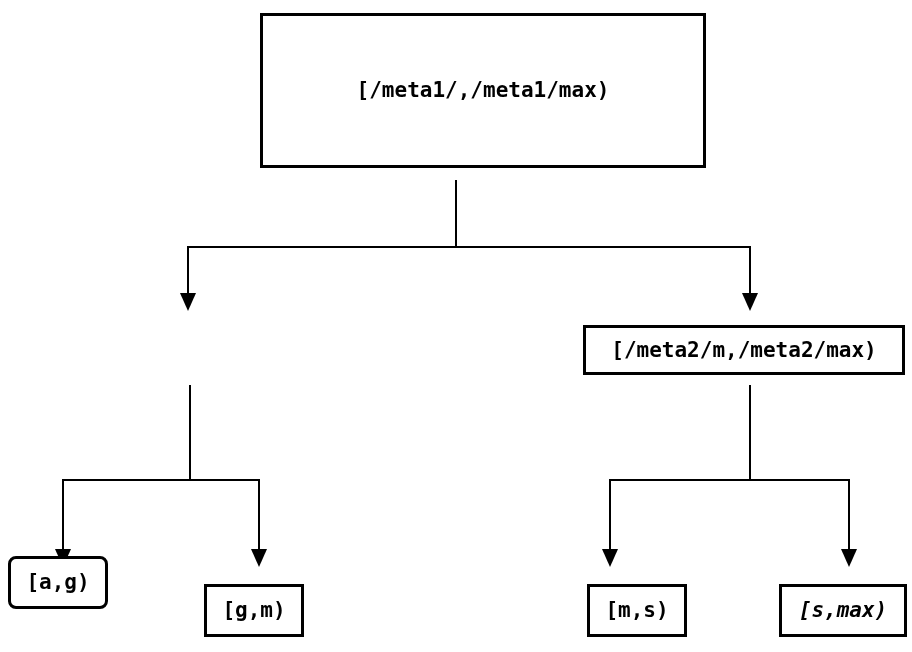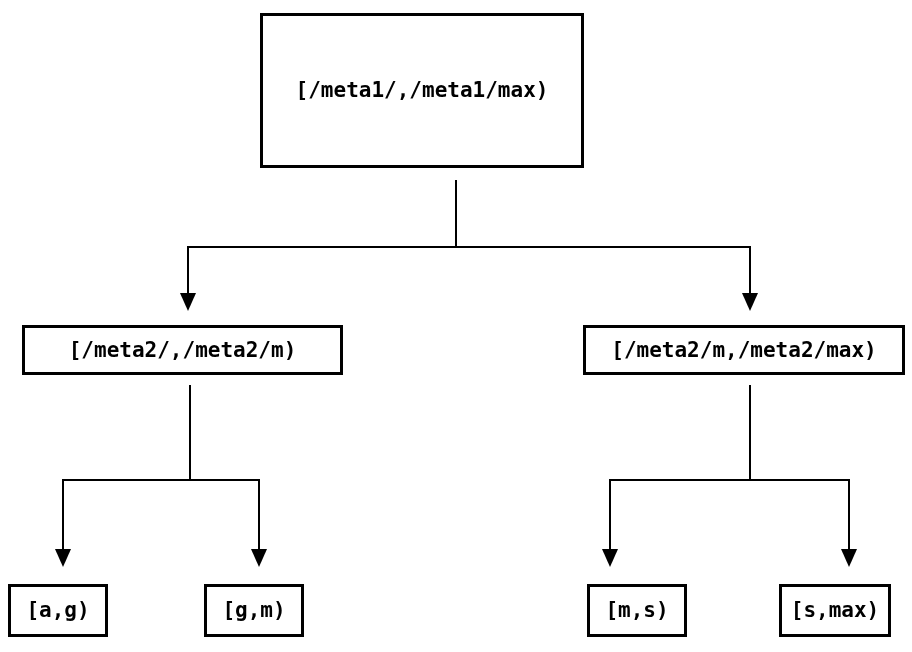--- a/index.html
+++ b/index.html
@@ -30,27 +30,27 @@
     display: flex;
     align-items: center;
     justify-content: center;
     font-weight: bold;
     font-size: 21px;
     line-height: 1;
     color: #000000;
     white-space: nowrap;
     letter-spacing: 0;
   }
-  .node-root      { left: 260px; top: 13px;  width: 324px; height: 155px; }
+  .node-root      { left: 260px; top: 13px;  width: 446px; height: 155px; }
   .node-mid-left  { left: 22px;  top: 325px; width: 321px; height: 50px;  }
   .node-mid-right { left: 583px; top: 325px; width: 322px; height: 50px;  }
-  .node-leaf-0    { left: 8px;   top: 584px; width: 100px; height: 53px;  }
+  .node-leaf-0    { left: 8px;   top: 556px; width: 100px; height: 53px; border-radius: 8px;  }
   .node-leaf-1    { left: 204px; top: 584px; width: 100px; height: 53px; text-align: right;  }
   .node-leaf-2    { left: 555px; top: 584px; width: 100px; height: 53px; margin-left: 32px;  }
-  .node-leaf-3    { left: 779px; top: 584px; width: 112px; height: 53px;  }
+  .node-leaf-3    { left: 779px; top: 584px; width: 128px; height: 53px; font-style: italic;  }
 </style>
 </head>
 <body>
 
 <div class="canvas">
 
   <svg class="connectors" width="912" height="652" viewBox="0 0 912 652" xmlns="http://www.w3.org/2000/svg">
     <g stroke="#000000" stroke-width="2" fill="none">
       <path d="M456 180 V247"></path>
       <path d="M188 294 V247 H750 V294"></path>
@@ -64,21 +64,20 @@
       <polygon points="742,293 758,293 750,311"></polygon>
       <polygon points="55,549 71,549 63,567"></polygon>
       <polygon points="251,549 267,549 259,567"></polygon>
       <polygon points="602,549 618,549 610,567"></polygon>
       <polygon points="841,549 857,549 849,567"></polygon>
     </g>
   </svg>
 
   <div class="node node-root">[/meta1/,/meta1/max)</div>
 
-  <div class="node node-mid-left">[/meta2/,/meta2/m)</div>
 
   <div class="node node-mid-right">[/meta2/m,/meta2/max)</div>
 
   <div class="node node-leaf-0">[a,g)</div>
 
   <div class="node node-leaf-1">[g,m)</div>
 
   <div class="node node-leaf-2">[m,s)</div>
 
   <div class="node node-leaf-3">[s,max)</div>

